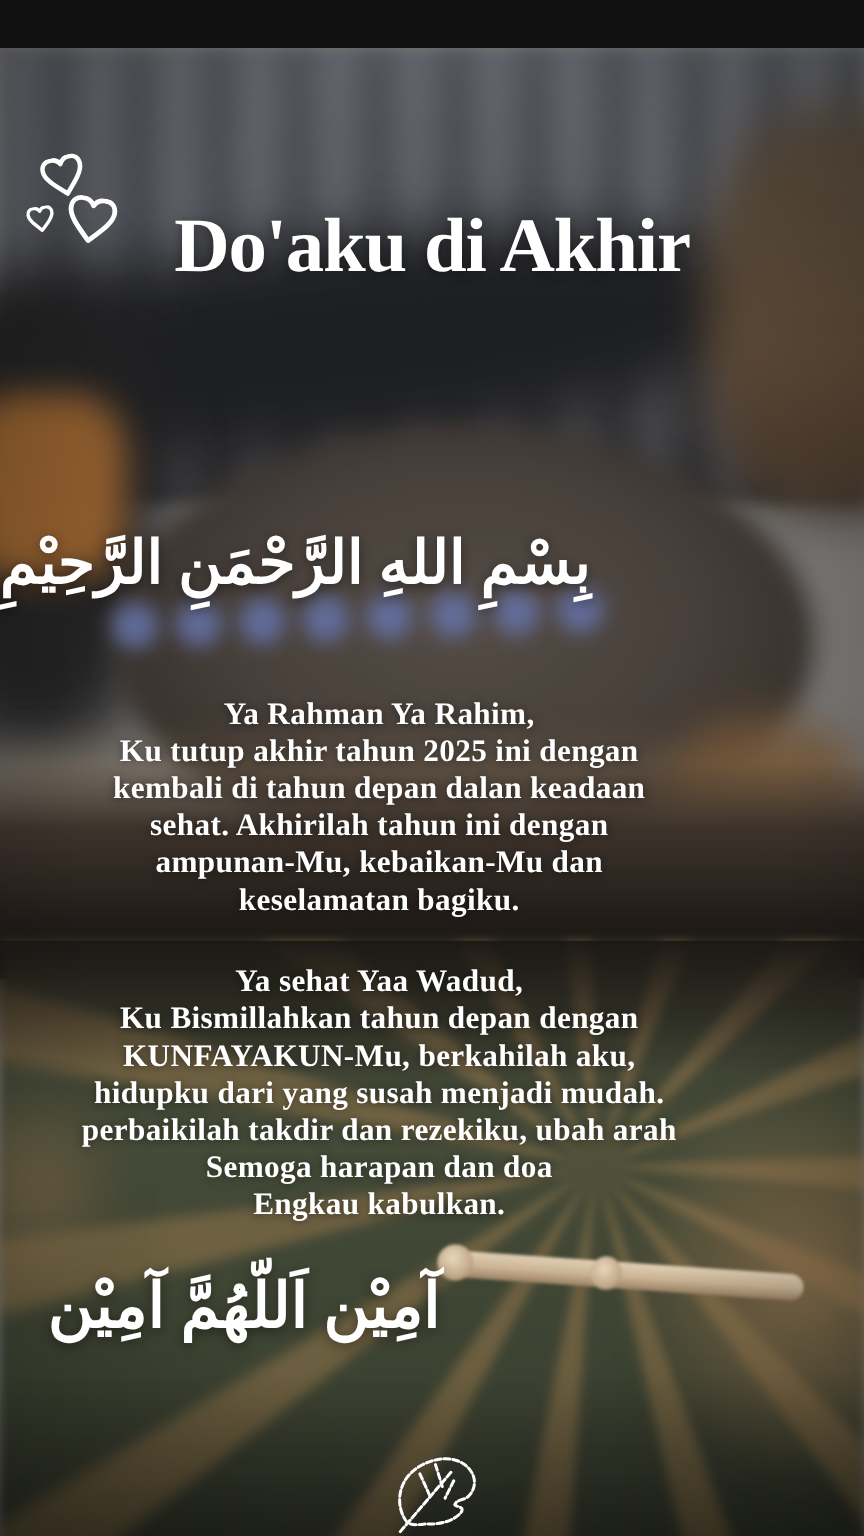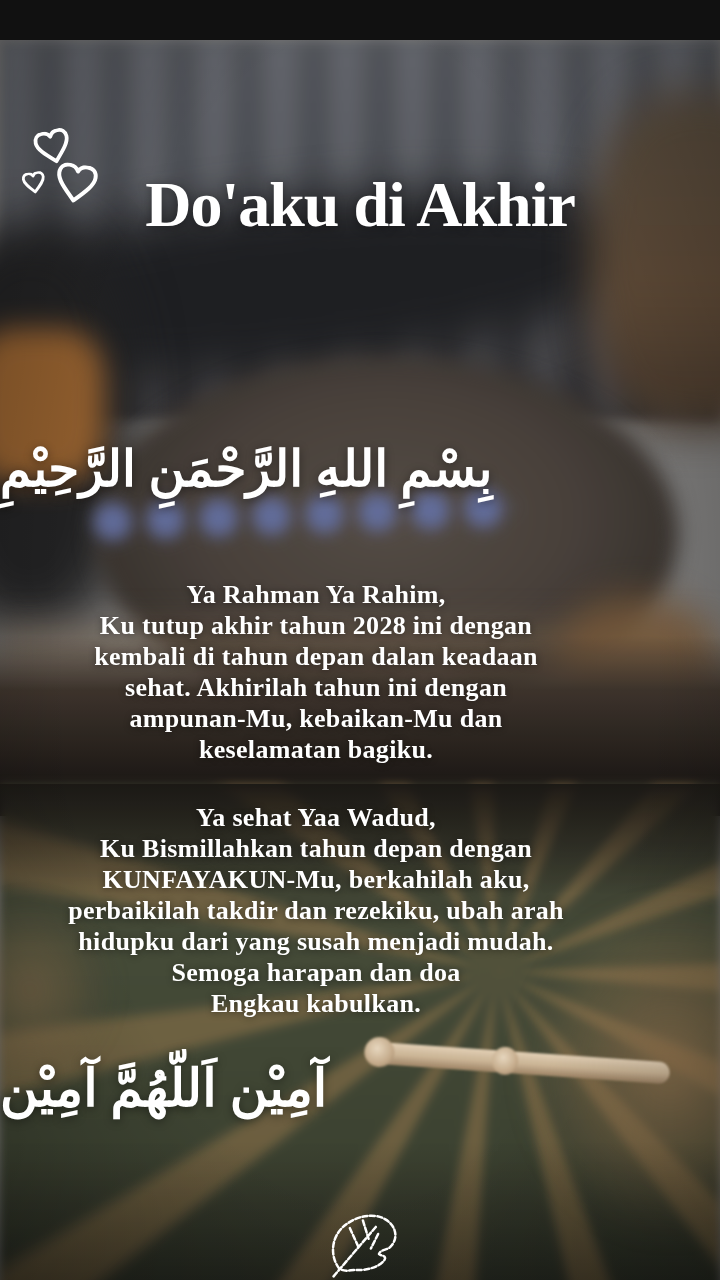--- a/index.html
+++ b/index.html
@@ -79,21 +79,21 @@
   .h1{left:14px;top:4px;width:38px;transform:rotate(-14deg);}
   .h2{left:2px;top:46px;width:24px;transform:rotate(-8deg);}
   .h3{left:34px;top:38px;width:44px;transform:rotate(9deg);}
 
   .title{position:absolute;left:0;top:124px;width:720px;text-align:center;
     font-size:64px;font-weight:bold;line-height:81px;letter-spacing:-1px;
     text-shadow:0 2px 10px rgba(0,0,0,.35);}
   .arabic{position:absolute;left:0;width:720px;text-align:left;direction:rtl;
     font-weight:bold;text-shadow:0 2px 10px rgba(0,0,0,.4);}
   .bismillah{top:400px;font-size:50px;}
-  .amin{top:1018px;font-size:52px;}
+  .amin{top:1018px;font-size:52px;padding-left:40px;}
   .para{position:absolute;left:0;width:632px;text-align:center;
     font-size:26px;font-weight:bold;line-height:31px;letter-spacing:.3px;
     text-shadow:0 1px 7px rgba(0,0,0,.45);}
   .para1{top:539px;}
   .para2{top:762px;}
   .leaf{position:absolute;left:324px;top:1168px;width:80px;height:70px;transform:rotate(-6deg);}
 </style>
 </head>
 <body>
 
@@ -140,33 +140,33 @@
     </div>
 
     <div class="title">
       <div>Do'aku di Akhir</div>
     </div>
 
     <div class="arabic bismillah" dir="rtl">بِسْمِ اللهِ الرَّحْمَنِ الرَّحِيْمِ</div>
 
     <div class="para para1">
       <div>Ya Rahman Ya Rahim,</div>
-      <div>Ku tutup akhir tahun 2028 ini dengan</div>
+      <div>Ku tutup akhir tahun 2025 ini dengan</div>
       <div>kembali di tahun depan dalan keadaan</div>
       <div>sehat. Akhirilah tahun ini dengan</div>
       <div>ampunan-Mu, kebaikan-Mu dan</div>
       <div>keselamatan bagiku.</div>
     </div>
 
     <div class="para para2">
       <div>Ya sehat Yaa Wadud,</div>
       <div>Ku Bismillahkan tahun depan dengan</div>
       <div>KUNFAYAKUN-Mu, berkahilah aku,</div>
+      <div>hidupku dari yang susah menjadi mudah.</div>
       <div>perbaikilah takdir dan rezekiku, ubah arah</div>
-      <div>hidupku dari yang susah menjadi mudah.</div>
       <div>Semoga harapan dan doa</div>
       <div>Engkau kabulkan.</div>
     </div>
 
     <div class="arabic amin" dir="rtl">آمِيْن اَللّهُمَّ آمِيْن</div>
 
     <svg class="leaf" viewBox="0 0 64 56" fill="none" stroke="#fff" stroke-width="2" stroke-linecap="round" stroke-linejoin="round" stroke-dasharray="4 2">
       <path d="M10 46 C4 36 6 22 16 14 C26 6 42 4 51 11 C59 17 60 27 53 33 C50 36 45 34 43 38 C45 40 49 40 47 43 C43 48 33 50 25 49 C19 48 14 50 10 46 Z"></path>
       <path d="M5 52 L44 15"></path>
       <path d="M22 15 L27 30"></path>

